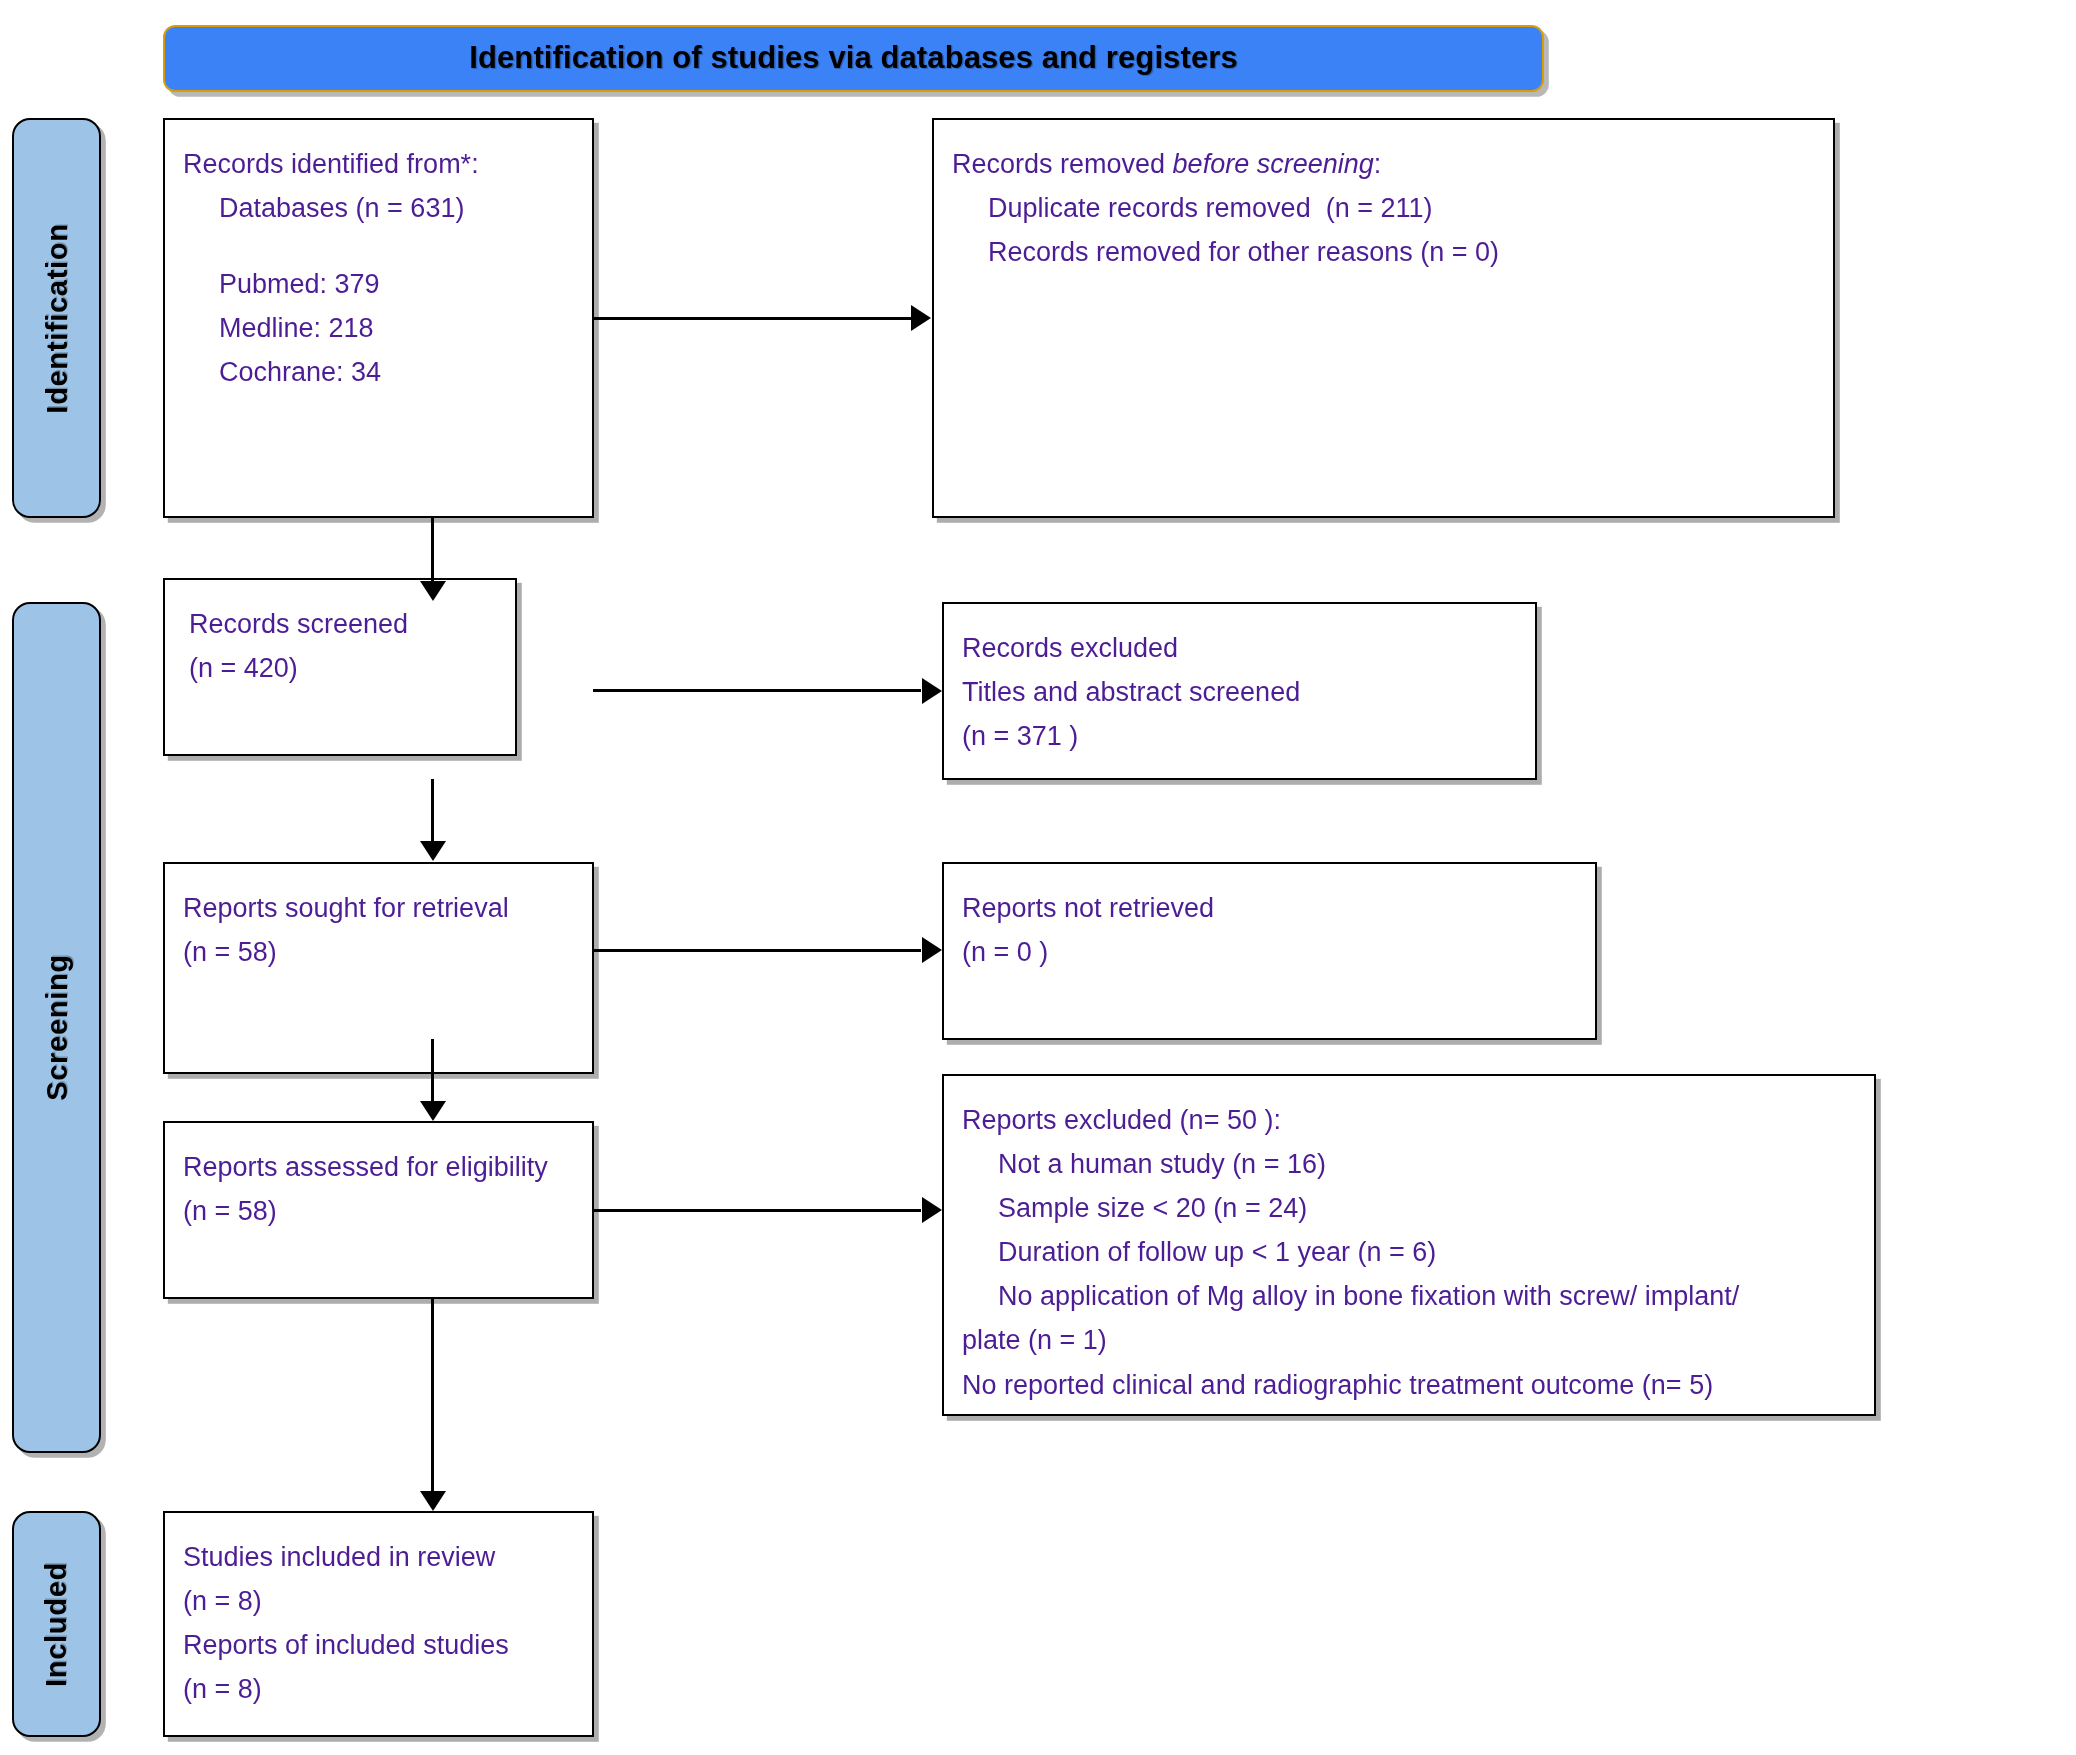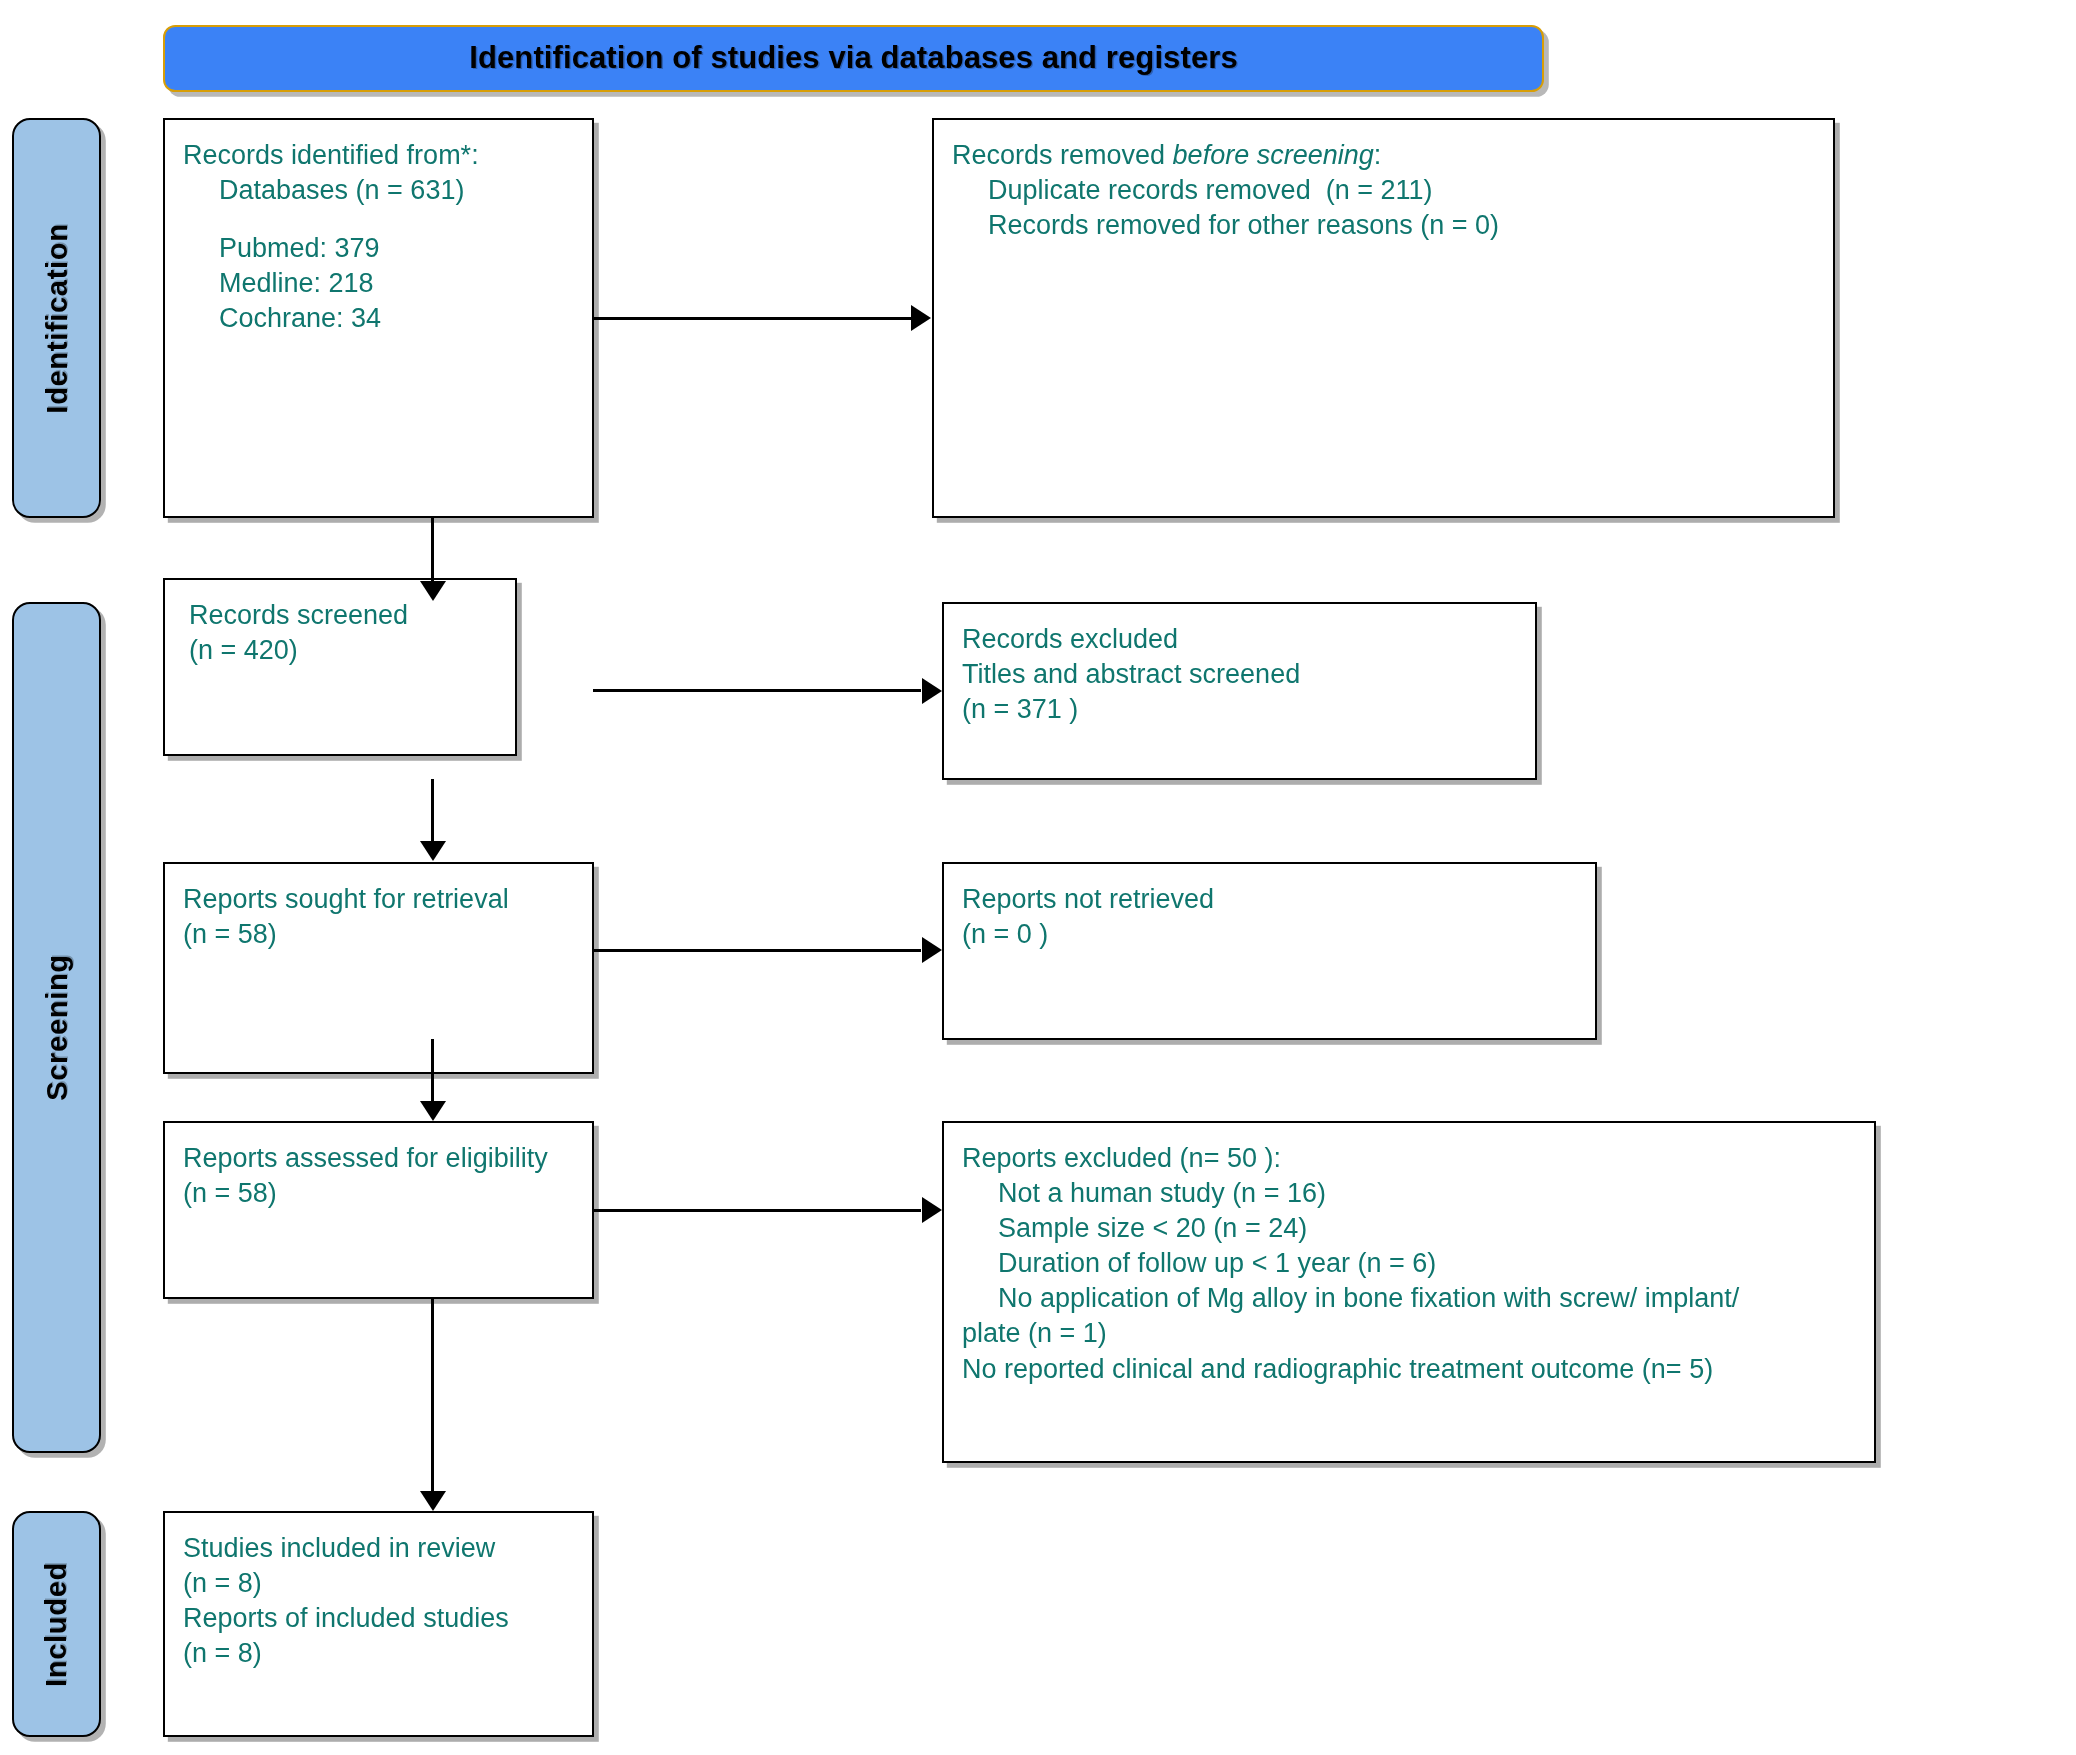--- a/index.html
+++ b/index.html
@@ -76,35 +76,36 @@
     position: absolute;
     background: #ffffff;
     border: 2.7px solid #000000;
     box-shadow: 4.8px 4.8px 0 rgba(0,0,0,0.32);
     box-sizing: border-box;
     padding: 18px 18px;
   }
   .flow-box .line {
     font-size: 27px;
     line-height: 1.30;
-    color: #0f766e;
+    color: #4c1d95;
     white-space: pre-wrap;
+    margin-top: 9px;
   }
   .flow-box .line.indent  { padding-left: 36px; }
   .flow-box .line.spacer  { height: 23px; font-size: 0; line-height: 0; }
   .flow-box .line .ital   { font-style: italic; }
 
   #box-identified       { left: 163px;  top: 118px;  width: 431px;  height: 400px; }
   #box-removed-before   { left: 932px; top: 118px;  width: 903px; height: 400px; }
   #box-screened         { left: 163px;  top: 578px;  width: 354px;  height: 178px; padding-left: 24px; }
   #box-titles-excluded  { left: 942px; top: 602px;  width: 595px;  height: 178px; }
   #box-sought           { left: 163px;  top: 862px; width: 431px;  height: 212px; }
   #box-not-retrieved    { left: 942px; top: 862px; width: 655px;  height: 178px; }
   #box-assessed         { left: 163px;  top: 1121px; width: 431px;  height: 178px; }
-  #box-reports-excluded { left: 942px; top: 1121px; width: 934px; height: 342px; }
+  #box-reports-excluded { left: 942px; top: 1074px; width: 934px; height: 342px; }
   #box-included         { left: 163px;  top: 1511px; width: 431px;  height: 226px; }
 
   
   .conn { position: absolute; background: #000000; }
   .conn-v { width: 3.4px; }
   .conn-h { height: 3.4px; }
 
   .arrow-down {
     position: absolute;
     width: 0; height: 0;

